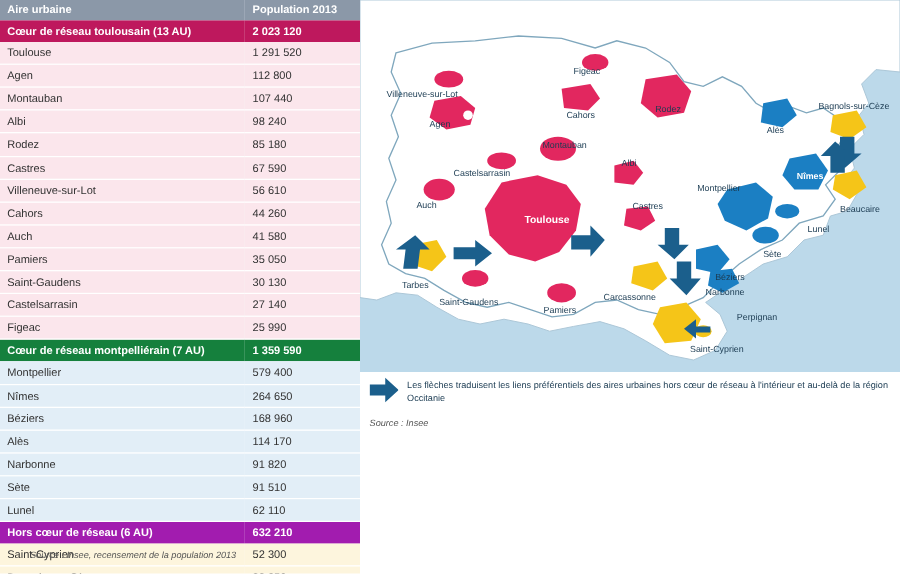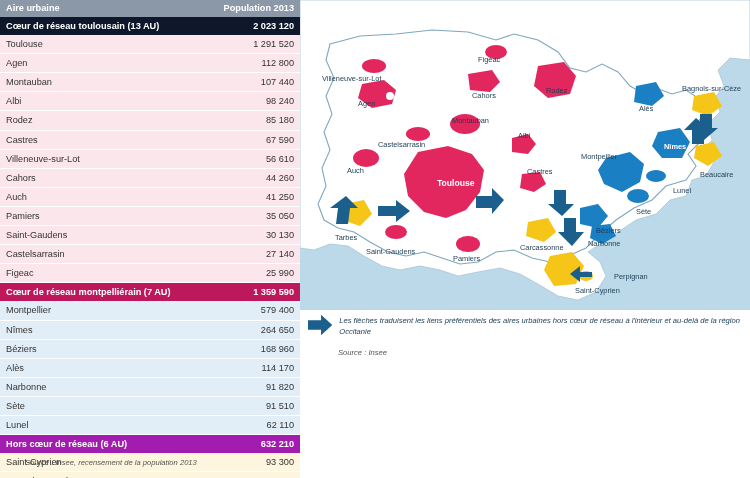--- a/index.html
+++ b/index.html
@@ -16,27 +16,27 @@
   
   .table-panel {
     position: absolute; left: 0; top: 0; width: 300px; height: 478px;
     background: #ffffff;
   }
   table.aires {
     width: 300px; border-collapse: collapse;
     font-size: 9.2px; color: #333;
   }
   table.aires td { padding: 0 6px; height: 18.1px; line-height: 18.1px; white-space: nowrap; }
-  td.num { text-align: right; }
+  td.num { }
   tr.header td {
     background: #8b98a8; color: #ffffff; font-weight: bold; font-size: 9.2px;
     height: 17px; line-height: 17px;
   }
-  tr.group-pink td { background: #0f172a; color: #ffffff; font-weight: bold; }
-  tr.group-blue td { background: #be185d; color: #ffffff; font-weight: bold; }
+  tr.group-pink td { background: #be185d; color: #ffffff; font-weight: bold; }
+  tr.group-blue td { background: #15803d; color: #ffffff; font-weight: bold; }
   tr.group-yellow td { background: #a21caf; color: #ffffff; font-weight: bold; }
   tr.pink-row td { background: #fbe6ec; border-bottom: 1px solid #ffffff; }
   tr.blue-row td { background: #e2eef7; border-bottom: 1px solid #ffffff; }
   tr.yellow-row td { background: #fdf5dd; border-bottom: 1px solid #ffffff; }
   .table-source {
     position: absolute; left: 25px; top: 458px;
     font-size: 7.6px; font-style: italic; color: #555;
   }
 
   
@@ -51,27 +51,27 @@
   .map-svg { position: absolute; left: 0; top: 0; }
 
   .city-label {
     position: absolute; font-size: 7.4px; color: #1b3b52; white-space: nowrap;
   }
   .city-label.white { color: #ffffff; font-weight: bold; }
   .city-label.big { font-size: 8.6px; font-weight: bold; }
 
   .legend {
     position: absolute; left: 8px; top: 312px; width: 436px;
-    display: flex; align-items: flex-start; gap: 7px; font-style: italic;
+    display: flex; align-items: flex-start; gap: 7px;
   }
   .legend-arrow { margin-top: 2px; }
   .legend-text { font-size: 7.6px; color: #1b3b52; line-height: 1.45; padding-top: 3px; }
   .map-source {
     position: absolute; left: 8px; top: 348px;
-    font-size: 7.6px; font-style: italic; color: #555; margin-left: 30px;
+    font-size: 7.6px; font-style: italic; color: #555;
   }
 </style>
 </head>
 <body>
 
 <div id="root">
 
   <div class="table-panel">
     <table class="aires">
       <tbody>
@@ -111,21 +111,21 @@
         <tr class="pink-row">
             <td>Villeneuve-sur-Lot</td>
             <td class="num">56 610</td>
           </tr>
         <tr class="pink-row">
             <td>Cahors</td>
             <td class="num">44 260</td>
           </tr>
         <tr class="pink-row">
             <td>Auch</td>
-            <td class="num">41 250</td>
+            <td class="num">41 580</td>
           </tr>
         <tr class="pink-row">
             <td>Pamiers</td>
             <td class="num">35 050</td>
           </tr>
         <tr class="pink-row">
             <td>Saint-Gaudens</td>
             <td class="num">30 130</td>
           </tr>
         <tr class="pink-row">
@@ -169,21 +169,21 @@
             <td>Lunel</td>
             <td class="num">62 110</td>
           </tr>
 
         <tr class="group-yellow">
           <td>Hors cœur de réseau (6 AU)</td>
           <td class="num">632 210</td>
         </tr>
         <tr class="yellow-row">
             <td>Saint-Cyprien</td>
-            <td class="num">93 300</td>
+            <td class="num">52 300</td>
           </tr>
         <tr class="yellow-row">
             <td>Bagnols-sur-Cèze</td>
             <td class="num">22 250</td>
           </tr>
 
       </tbody>
     </table>
     <div class="table-source">Source : Insee, recensement de la population 2013</div>
   </div>
@@ -271,31 +271,31 @@
       <div class="city-label" style="left:246px; top:86px;">Rodez</div>
       <div class="city-label" style="left:178px; top:55px;">Figeac</div>
       <div class="city-label" style="left:172px; top:91px;">Cahors</div>
       <div class="city-label" style="left:58px; top:99px;">Agen</div>
       <div class="city-label" style="left:22px; top:74px;">Villeneuve-sur-Lot</div>
       <div class="city-label" style="left:78px; top:140px;">Castelsarrasin</div>
       <div class="city-label" style="left:47px; top:166px;">Auch</div>
       <div class="city-label" style="left:35px; top:233px;">Tarbes</div>
       <div class="city-label" style="left:66px; top:247px;">Saint-Gaudens</div>
       <div class="city-label" style="left:153px; top:254px;">Pamiers</div>
-      <div class="city-label" style="left:220px; top:243px;">Carcassonne</div>
+      <div class="city-label" style="left:203px; top:243px;">Carcassonne</div>
       <div class="city-label" style="left:288px; top:239px;">Narbonne</div>
       <div class="city-label" style="left:296px; top:226px;">Béziers</div>
       <div class="city-label" style="left:336px; top:207px;">Sète</div>
       <div class="city-label" style="left:281px; top:152px;">Montpellier</div>
       <div class="city-label" style="left:373px; top:186px;">Lunel</div>
       <div class="city-label white" style="left:364px; top:142px;">Nîmes</div>
       <div class="city-label" style="left:400px; top:170px;">Beaucaire</div>
       <div class="city-label" style="left:339px; top:104px;">Alès</div>
       <div class="city-label" style="left:382px; top:84px;">Bagnols-sur-Cèze</div>
-      <div class="city-label" style="left:275px; top:272px;padding-left:39px;">Perpignan</div>
+      <div class="city-label" style="left:275px; top:260px;padding-left:39px;">Perpignan</div>
       <div class="city-label" style="left:275px; top:286px;">Saint-Cyprien</div>
     </div>
 
     <div class="legend">
       <svg class="legend-arrow" width="26" height="22" viewBox="0 0 26 22">
         <path fill="#1b5f8c" d="M0,6 L14,6 L14,0 L26,11 L14,22 L14,16 L0,16 Z"></path>
       </svg>
       <div class="legend-text">Les flèches traduisent les liens préférentiels des aires urbaines hors cœur de réseau à l'intérieur et au-delà de la région Occitanie</div>
     </div>
     <div class="map-source">Source : Insee</div>

